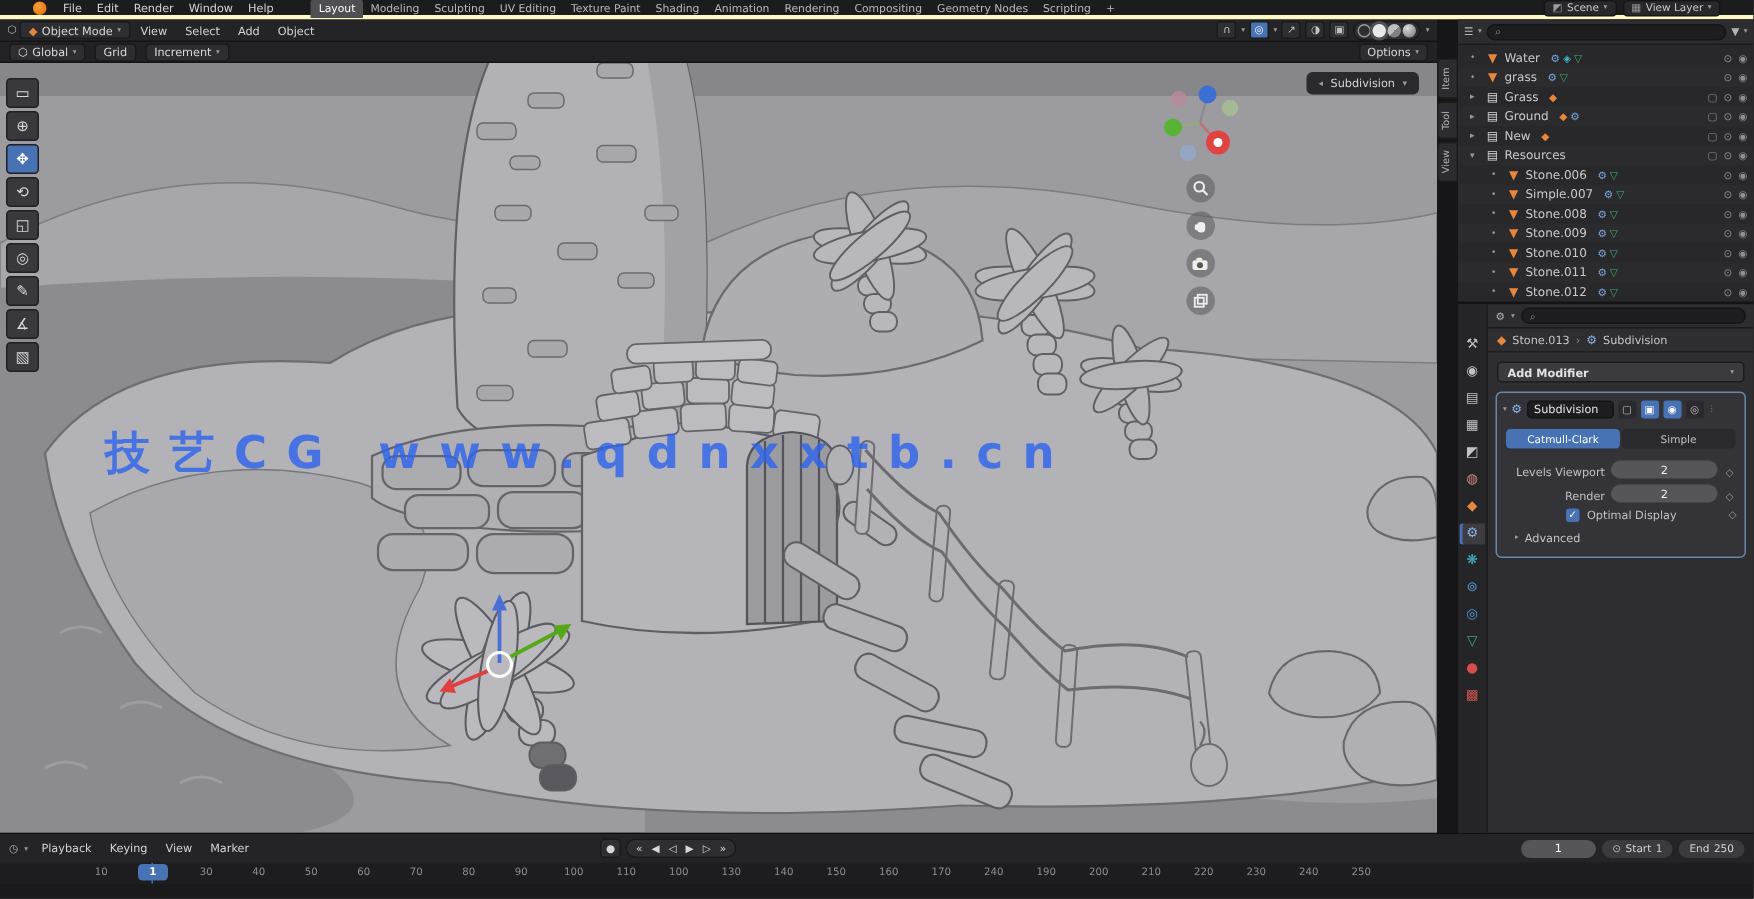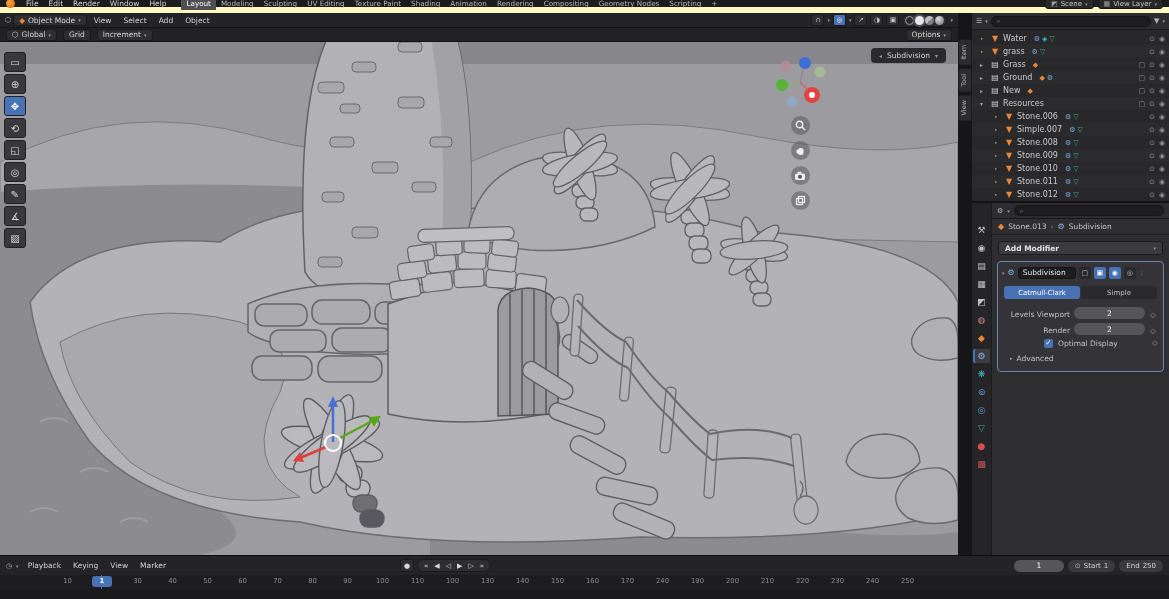--- a/index.html
+++ b/index.html
@@ -4,24 +4,24 @@
 <style>
   *{margin:0;padding:0;box-sizing:border-box;font-family:"DejaVu Sans","Liberation Sans",sans-serif;}
   html,body{width:1169px;height:599px;overflow:hidden;background:#111;}
   .app{position:relative;width:1169px;height:599px;background:#1a1a1c;color:#cdcdd0;font-size:9px;}
 
   
   .titlebar{height:10px;background:#050505;color:#9b9b9b;font-size:6.5px;line-height:10px;padding-left:14px;white-space:nowrap;overflow:hidden;}
   .titlebar .blogo{display:inline-block;width:6px;height:6px;background:#e87d0d;border-radius:2px;margin-right:4px;vertical-align:middle;}
 
   
-  .topbar{height:13px;background:#1c1c1e;display:flex;align-items:center;padding:0 6px;border-bottom:6px solid #fef9c3;}
+  .topbar{height:13px;background:#1c1c1e;display:flex;align-items:center;padding:0 22px;border-bottom:3px solid #fef9c3;}
   .topbar .blicon{width:9px;height:9px;border-radius:50%;background:radial-gradient(circle at 35% 35%,#ff9f3e,#d96a00);margin-right:6px;flex:0 0 auto;}
   .menu-item{padding:0 5px;color:#d3d3d3;font-size:7.5px;line-height:13px;cursor:default;}
-  .workspaces{display:flex;margin-left:10px;}
+  .workspaces{display:flex;margin-left:20px;}
   .ws-tab{padding:0 5px;color:#b9b9b9;font-size:7.2px;line-height:13px;white-space:nowrap;}
   .ws-tab.active{background:#4f4f52;color:#fff;border-radius:3px 3px 0 0;}
   .topbar-right{margin-left:auto;display:flex;gap:4px;align-items:center;}
   .scene-widget{display:flex;align-items:center;gap:3px;background:#28282a;border:1px solid #161616;border-radius:3px;padding:0 5px;height:11px;font-size:7px;color:#c9c9c9;white-space:nowrap;}
   .scene-widget .wicon{color:#9a9a9a;font-size:7px;}
 
   
   .main{display:flex;height:542px;}
   .vp-col{width:958px;display:flex;flex-direction:column;position:relative;}
   .gutter{width:14px;background:#161618;position:relative;}
@@ -420,20 +420,21 @@
             <path d="M800,455 q6,-10 0,-16" fill="none" stroke-width="1.5"></path>
           </g>
 
           <g fill="#b0b0b4" stroke="#66666c" stroke-width="1.4">
             <path d="M846,420 Q852,392 886,392 Q918,394 920,420 Q908,438 876,436 Q852,434 846,420 Z"></path>
             <path d="M896,452 Q904,424 940,426 Q958,430 958,456 L958,478 Q930,486 908,476 Q894,466 896,452 Z"></path>
             <path d="M912,296 Q920,274 948,276 Q958,280 958,300 L958,316 Q934,322 918,312 Q910,306 912,296 Z"></path>
           </g>
         </svg>
 
+        <div class="watermark">技艺CG  www.qdnxxtb.cn</div>
 
         <div class="toolbar">
 
             <div class="tool-btn">
               <span>▭</span>
             </div>
 
             <div class="tool-btn">
               <span>⊕</span>
             </div>

